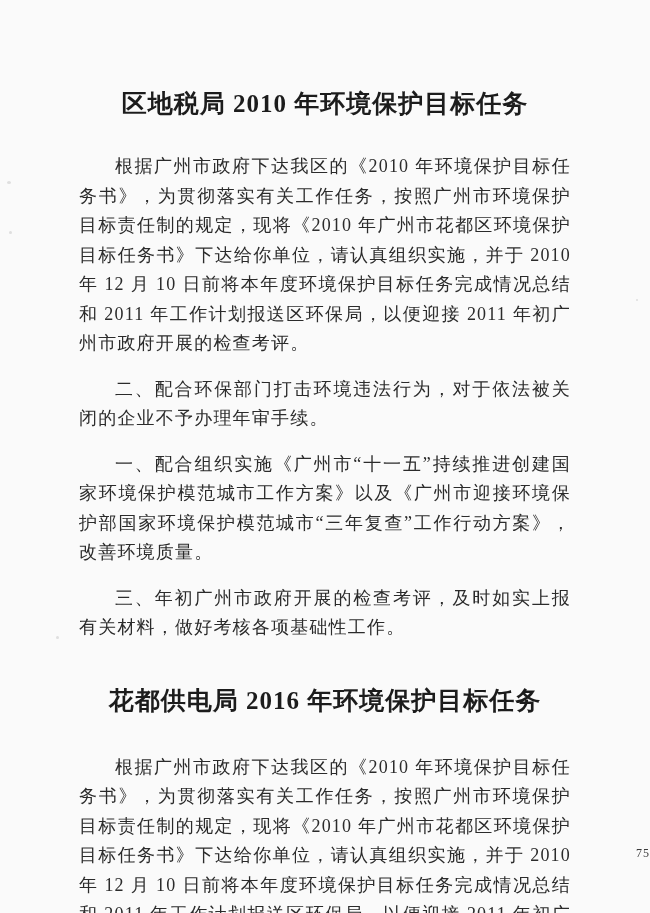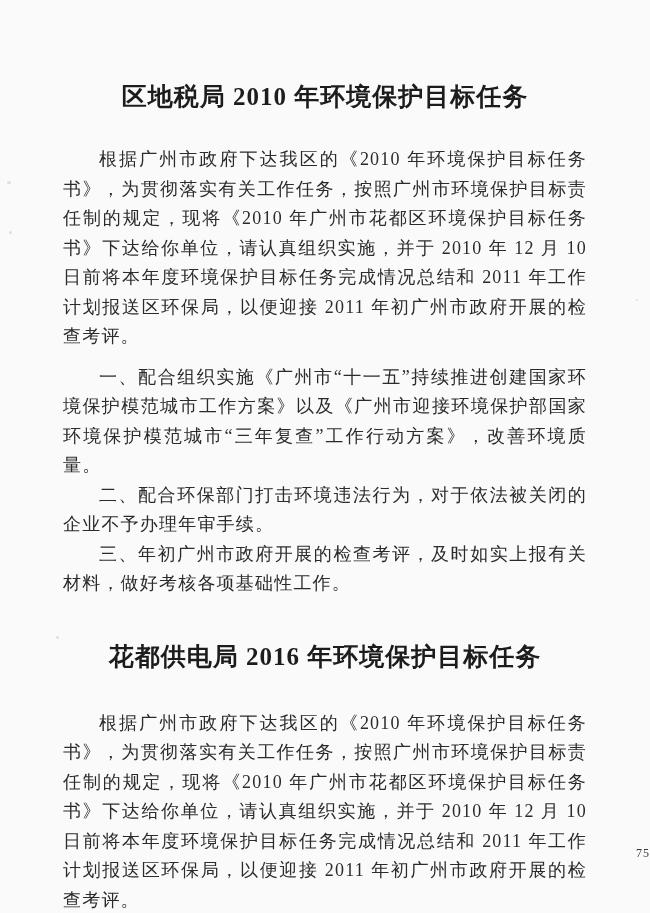--- a/index.html
+++ b/index.html
@@ -15,38 +15,38 @@
     background: #fafafa;
     box-sizing: border-box;
     overflow: hidden;
     font-family: "Liberation Serif", "DejaVu Serif", serif;
     color: #2b2b2b;
   }
   .content {
     padding: 0 63px;
   }
   .doc-title {
-    margin: 1px;
+    margin: 8px;
     text-align: center;
     font-size: 25px;
     font-weight: 700;
     letter-spacing: 1px;
     color: #1c1c1c;
     line-height: 36px;
   }
   .title-first {
     padding-top: 78px;
     margin-bottom: 30px;
   }
   .title-second {
     margin-top: 40px;
     margin-bottom: 34px;
   }
   .doc-para {
-    margin: 0;
+    margin: 16px;
     font-size: 18px;
     line-height: 29.5px;
     letter-spacing: 1.2px;
     text-align: justify;
     text-justify: inter-ideograph;
     text-indent: 2em;
     word-break: break-all;
   }
   .para-intro {
     margin-bottom: 11px;
@@ -75,22 +75,22 @@
 </style>
 </head>
 <body>
 
 <div class="page">
   <div class="content">
 
     <section>
       <h1 class="doc-title title-first">区地税局 2010 年环境保护目标任务</h1>
       <p class="doc-para para-intro">根据广州市政府下达我区的《2010 年环境保护目标任务书》，为贯彻落实有关工作任务，按照广州市环境保护目标责任制的规定，现将《2010 年广州市花都区环境保护目标任务书》下达给你单位，请认真组织实施，并于 2010 年 12 月 10 日前将本年度环境保护目标任务完成情况总结和 2011 年工作计划报送区环保局，以便迎接 2011 年初广州市政府开展的检查考评。</p>
+      <p class="doc-para">二、配合环保部门打击环境违法行为，对于依法被关闭的企业不予办理年审手续。</p>
       <p class="doc-para">一、配合组织实施《广州市“十一五”持续推进创建国家环境保护模范城市工作方案》以及《广州市迎接环境保护部国家环境保护模范城市“三年复查”工作行动方案》，改善环境质量。</p>
-      <p class="doc-para">二、配合环保部门打击环境违法行为，对于依法被关闭的企业不予办理年审手续。</p>
       <p class="doc-para">三、年初广州市政府开展的检查考评，及时如实上报有关材料，做好考核各项基础性工作。</p>
     </section>
 
     <section>
       <h1 class="doc-title title-second">花都供电局 2016 年环境保护目标任务</h1>
       <p class="doc-para">根据广州市政府下达我区的《2010 年环境保护目标任务书》，为贯彻落实有关工作任务，按照广州市环境保护目标责任制的规定，现将《2010 年广州市花都区环境保护目标任务书》下达给你单位，请认真组织实施，并于 2010 年 12 月 10 日前将本年度环境保护目标任务完成情况总结和 2011 年工作计划报送区环保局，以便迎接 2011 年初广州市政府开展的检查考评。</p>
     </section>
 
   </div>
 

